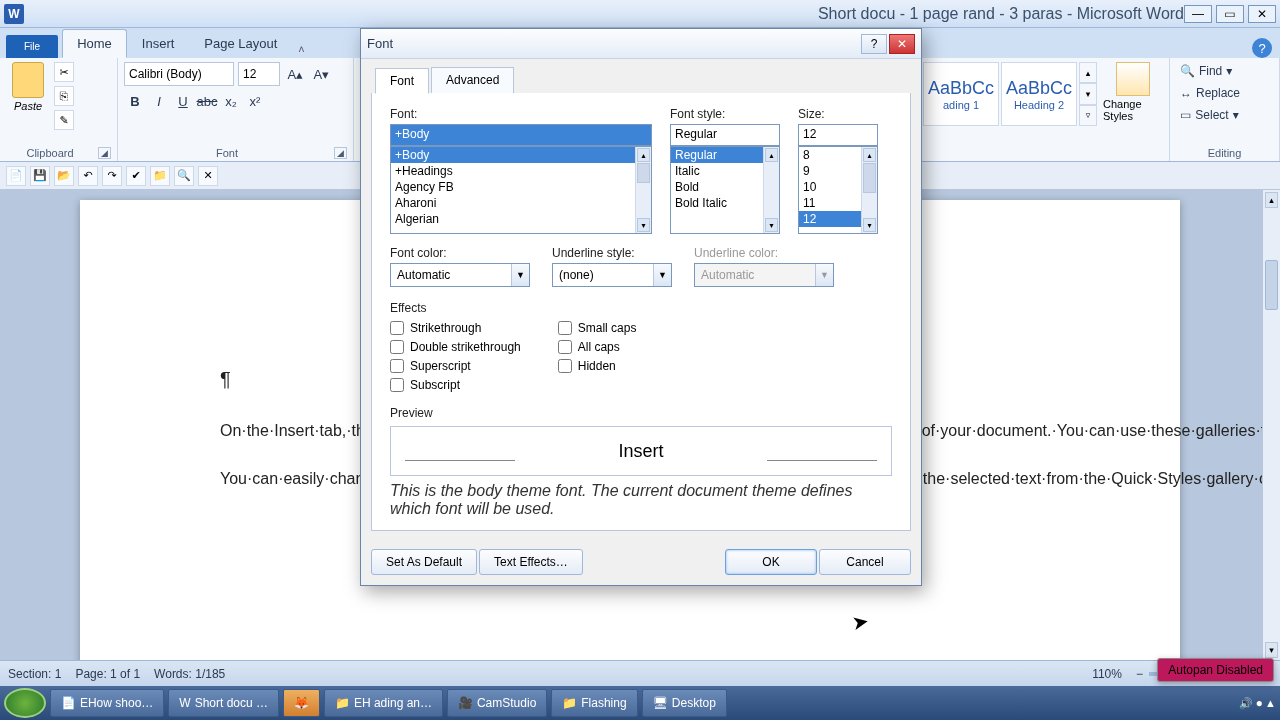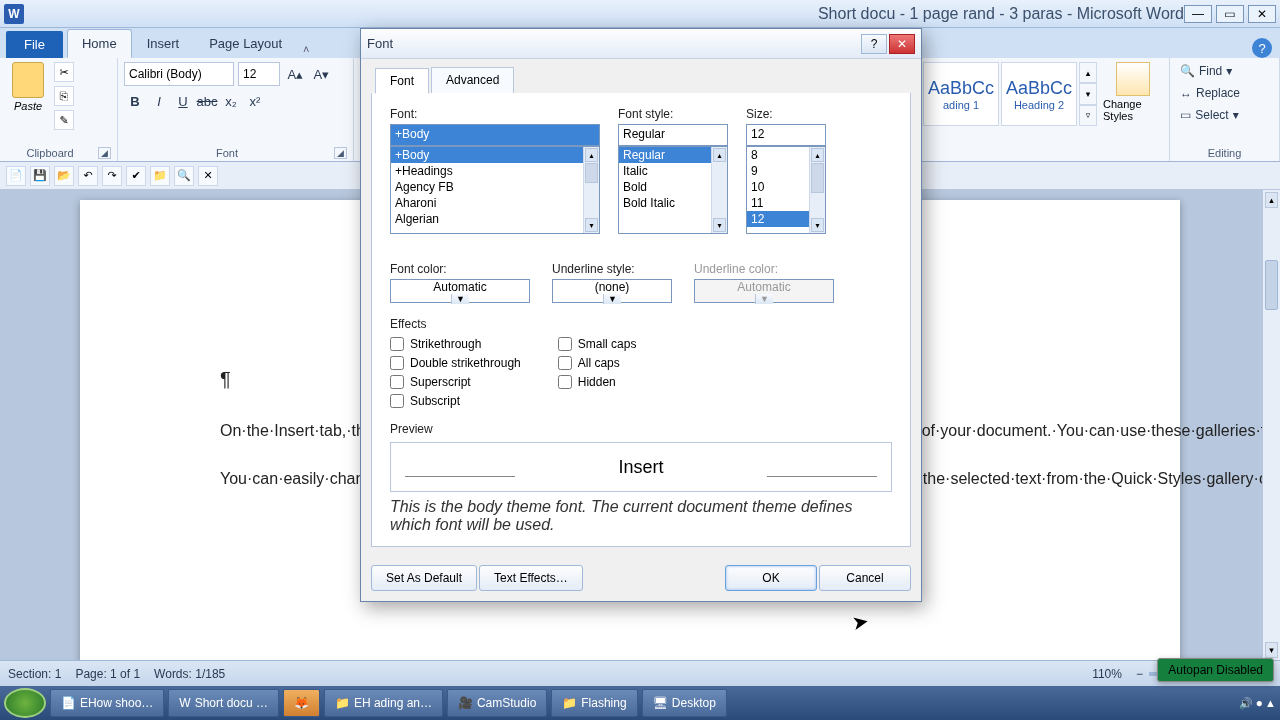--- a/index.html
+++ b/index.html
@@ -7,21 +7,21 @@
 
 
 .titlebar { height: 28px; background: linear-gradient(#e8f0fb,#cfe0f5); display: flex; align-items: center; padding: 0 4px; border-bottom: 1px solid #9fb8d9; }
 .word-icon { width: 20px; height: 20px; background: #2a5db0; color: #fff; font-weight: bold; font-size: 12px; display: flex; align-items: center; justify-content: center; border-radius: 2px; margin-right: 6px; }
 .title-text { flex: 1; text-align: right; font-size: 16px; color: #3b506b; }
 .winctl { display: flex; gap: 4px; }
 .winctl div { width: 28px; height: 18px; border: 1px solid #7a97bd; background: #eaf2fb; font-size: 12px; display: flex; align-items: center; justify-content: center; cursor: pointer; }
 
 
 .ribbon-tabs { height: 30px; display: flex; align-items: flex-end; padding-left: 6px; background: linear-gradient(#cfe0f5,#cfe0f5); }
-.file-tab { background: #1e62b8; color: #fff; padding: 6px 18px; font-size: 13px; border-radius: 2px 2px 0 0; margin-right: 4px; cursor: pointer; }
+.file-tab { background: #1e62b8; color: #fff; padding: 6px 18px; font-size: 10px; border-radius: 2px 2px 0 0; margin-right: 4px; cursor: pointer; }
 .rtab { padding: 6px 14px; font-size: 13px; color: #2a3a52; cursor: pointer; border: 1px solid transparent; }
 .rtab.active { background: #f4f8fd; border: 1px solid #9fb8d9; border-bottom: 1px solid #f4f8fd; border-radius: 3px 3px 0 0; }
 .help-icon { margin-left: auto; margin-right: 8px; width: 20px; height: 20px; background: #3d83d6; color: #fff; border-radius: 50%; font-size: 13px; display: flex; align-items: center; justify-content: center; }
 .caret-icon { width: 18px; height: 18px; color: #556; font-size: 11px; display:flex; align-items:center; justify-content:center; margin-right:4px;}
 
 
 .ribbon { height: 104px; background: #f4f8fd; border-bottom: 1px solid #9fb8d9; display: flex; }
 .rgroup { border-right: 1px solid #cdd9ea; padding: 4px 6px 2px 6px; display: flex; flex-direction: column; justify-content: space-between; }
 .rgroup-label { font-size: 11px; color: #4c5d77; text-align: center; padding-top: 1px; }
 .rgroup-label .dlaunch { float:right; font-size:9px; border:1px solid #b8c7dd; padding:0 2px; margin-left:4px;}
@@ -71,21 +71,21 @@
 .statusbar .spacer{flex:1;}
 .zoom { display:flex; align-items:center; gap:6px;}
 .zslider{width:110px; height:4px; background:#9fb8d9; position:relative;}
 .zslider .zt{position:absolute; top:-5px; left:50%; width:8px; height:14px; background:#fff; border:1px solid #6a85ab; border-radius:2px;}
 
 
 .taskbar { position:absolute; bottom:0; left:0; right:0; height:34px; background:linear-gradient(#4a6a9a,#2a4a7a); display:flex; align-items:center; padding:0 4px; gap:4px;}
 .start{ width:42px; height:30px; background:radial-gradient(circle,#6db33f,#2a7a2a); border-radius:50%; border:2px solid #9fd080;}
 .tbtn{ height:28px; padding:0 10px; background:linear-gradient(#6a8ab8,#4a6a9a); border:1px solid #3a5a8a; color:#fff; font-size:12px; display:flex; align-items:center; gap:4px; border-radius:2px;}
 .tray{margin-left:auto; display:flex; align-items:center; gap:6px; color:#fff; font-size:11px;}
-.balloon{ position:absolute; right:6px; bottom:38px; background:#15803d; border:1px solid #888; padding:4px 10px; font-size:12px; border-radius:3px; box-shadow:0 2px 6px rgba(0,0,0,0.3);}
+.balloon{ position:absolute; right:6px; bottom:38px; background:#be185d; border:1px solid #888; padding:4px 10px; font-size:12px; border-radius:3px; box-shadow:0 2px 6px rgba(0,0,0,0.3);}
 
 
 .dialog { position:absolute; left:360px; top:28px; width:562px; background:#f0f0f0; border:1px solid #6a85ab; box-shadow:4px 6px 18px rgba(0,0,0,0.35); }
 .dlg-title { height:30px; background:linear-gradient(#fdfdfe,#e4ecf7); display:flex; align-items:center; padding:0 6px; border-bottom:1px solid #c5d3e6;}
 .dlg-title span{ font-size:13px; color:#2a3a52; }
 .dlg-title .dbtns{margin-left:auto; display:flex; gap:2px;}
 .dlg-title .dbtn{ width:26px; height:20px; border:1px solid #9fb8d9; background:linear-gradient(#f7faff,#dbe6f4); font-size:12px; display:flex;align-items:center;justify-content:center;}
 .dlg-title .dclose{ background:linear-gradient(#e77,#c33); color:#fff; border:1px solid #a22;}
 
 .dlg-tabs{ display:flex; padding:8px 10px 0 14px;}
@@ -100,21 +100,21 @@
 .txt{ height:22px; border:1px solid #7a97bd; padding:2px 4px; font-size:12px; background:#fff;}
 .txt.sel{ background:#3d83d6; color:#fff;}
 .listbox{ border:1px solid #7a97bd; height:88px; overflow:hidden; position:relative; font-size:12px; background:#fff;}
 .listbox .li{ padding:1px 4px; }
 .listbox .li.hl{ background:#3d83d6; color:#fff;}
 .lbscroll{ position:absolute; right:0; top:0; bottom:0; width:16px; background:#e8eef7; border-left:1px solid #cdd9ea;}
 .lbscroll .a{position:absolute; left:1px; right:1px; height:14px; background:#dbe6f4; border:1px solid #b8c7dd; font-size:8px; display:flex;align-items:center;justify-content:center;}
 .lbscroll .up{top:1px;} .lbscroll .dn{bottom:1px;}
 .lbscroll .th{position:absolute; left:1px; right:1px; top:16px; height:20px; background:#cdd9ea; border:1px solid #b8c7dd;}
 
-.combo{ height:24px; border:1px solid #7a97bd; display:flex; align-items:center; font-size:12px; background:#fff;flex-direction:column;}
+.combo{ height:24px; border:1px solid #7a97bd; display:flex; align-items:center; font-size:12px; background:#fff;}
 .combo span{ flex:1; padding:0 6px;}
 .combo .cbtn{ width:18px; height:100%; border-left:1px solid #b8c7dd; background:linear-gradient(#f7faff,#dbe6f4); display:flex;align-items:center;justify-content:center; font-size:9px;}
 .combo.dis{ background:#f4f4f4; color:#999;}
 
 .fieldset-label{ font-size:12px; color:#222; margin:14px 0 6px 0;}
 .fx{ display:flex; gap:37px;}
 .fxcol{ display:flex; flex-direction:column; gap:5px;}
 .chk{ display:flex; align-items:center; gap:6px; font-size:12px;}
 .chk input{ width:14px; height:14px;}
 
@@ -288,21 +288,21 @@
       <div class="dbtn">?</div>
       <div class="dbtn dclose">✕</div>
     </div>
   </div>
   <div class="dlg-tabs">
     <div class="dlg-tab active">Font</div>
     <div class="dlg-tab">Advanced</div>
   </div>
   <div class="dlg-body">
     <div class="row">
-      <div class="col" style="width:210px">
+      <div class="col" style="width:262px">
         <div class="lbl">Font:</div>
         <div class="txt sel">+Body</div>
         <div class="listbox">
           <div class="li hl">+Body</div>
           <div class="li">+Headings</div>
           <div class="li">Agency FB</div>
           <div class="li">Aharoni</div>
           <div class="li">Algerian</div>
           <div class="lbscroll">
               <div class="a up">▴</div>
@@ -336,21 +336,21 @@
           <div class="li hl">12</div>
           <div class="lbscroll">
               <div class="a up">▴</div>
               <div class="th" style="top:16px;height:30px"></div>
               <div class="a dn">▾</div>
             </div>
         </div>
       </div>
     </div>
 
-    <div class="row" style="margin-top:28px; gap:22px">
+    <div class="row" style="margin-top:12px; gap:22px">
       <div class="col" style="width:140px">
         <div class="lbl">Font color:</div>
         <div class="combo">
             <span>Automatic</span>
             <div class="cbtn">▼</div>
           </div>
       </div>
       <div class="col" style="width:120px">
         <div class="lbl">Underline style:</div>
         <div class="combo">

